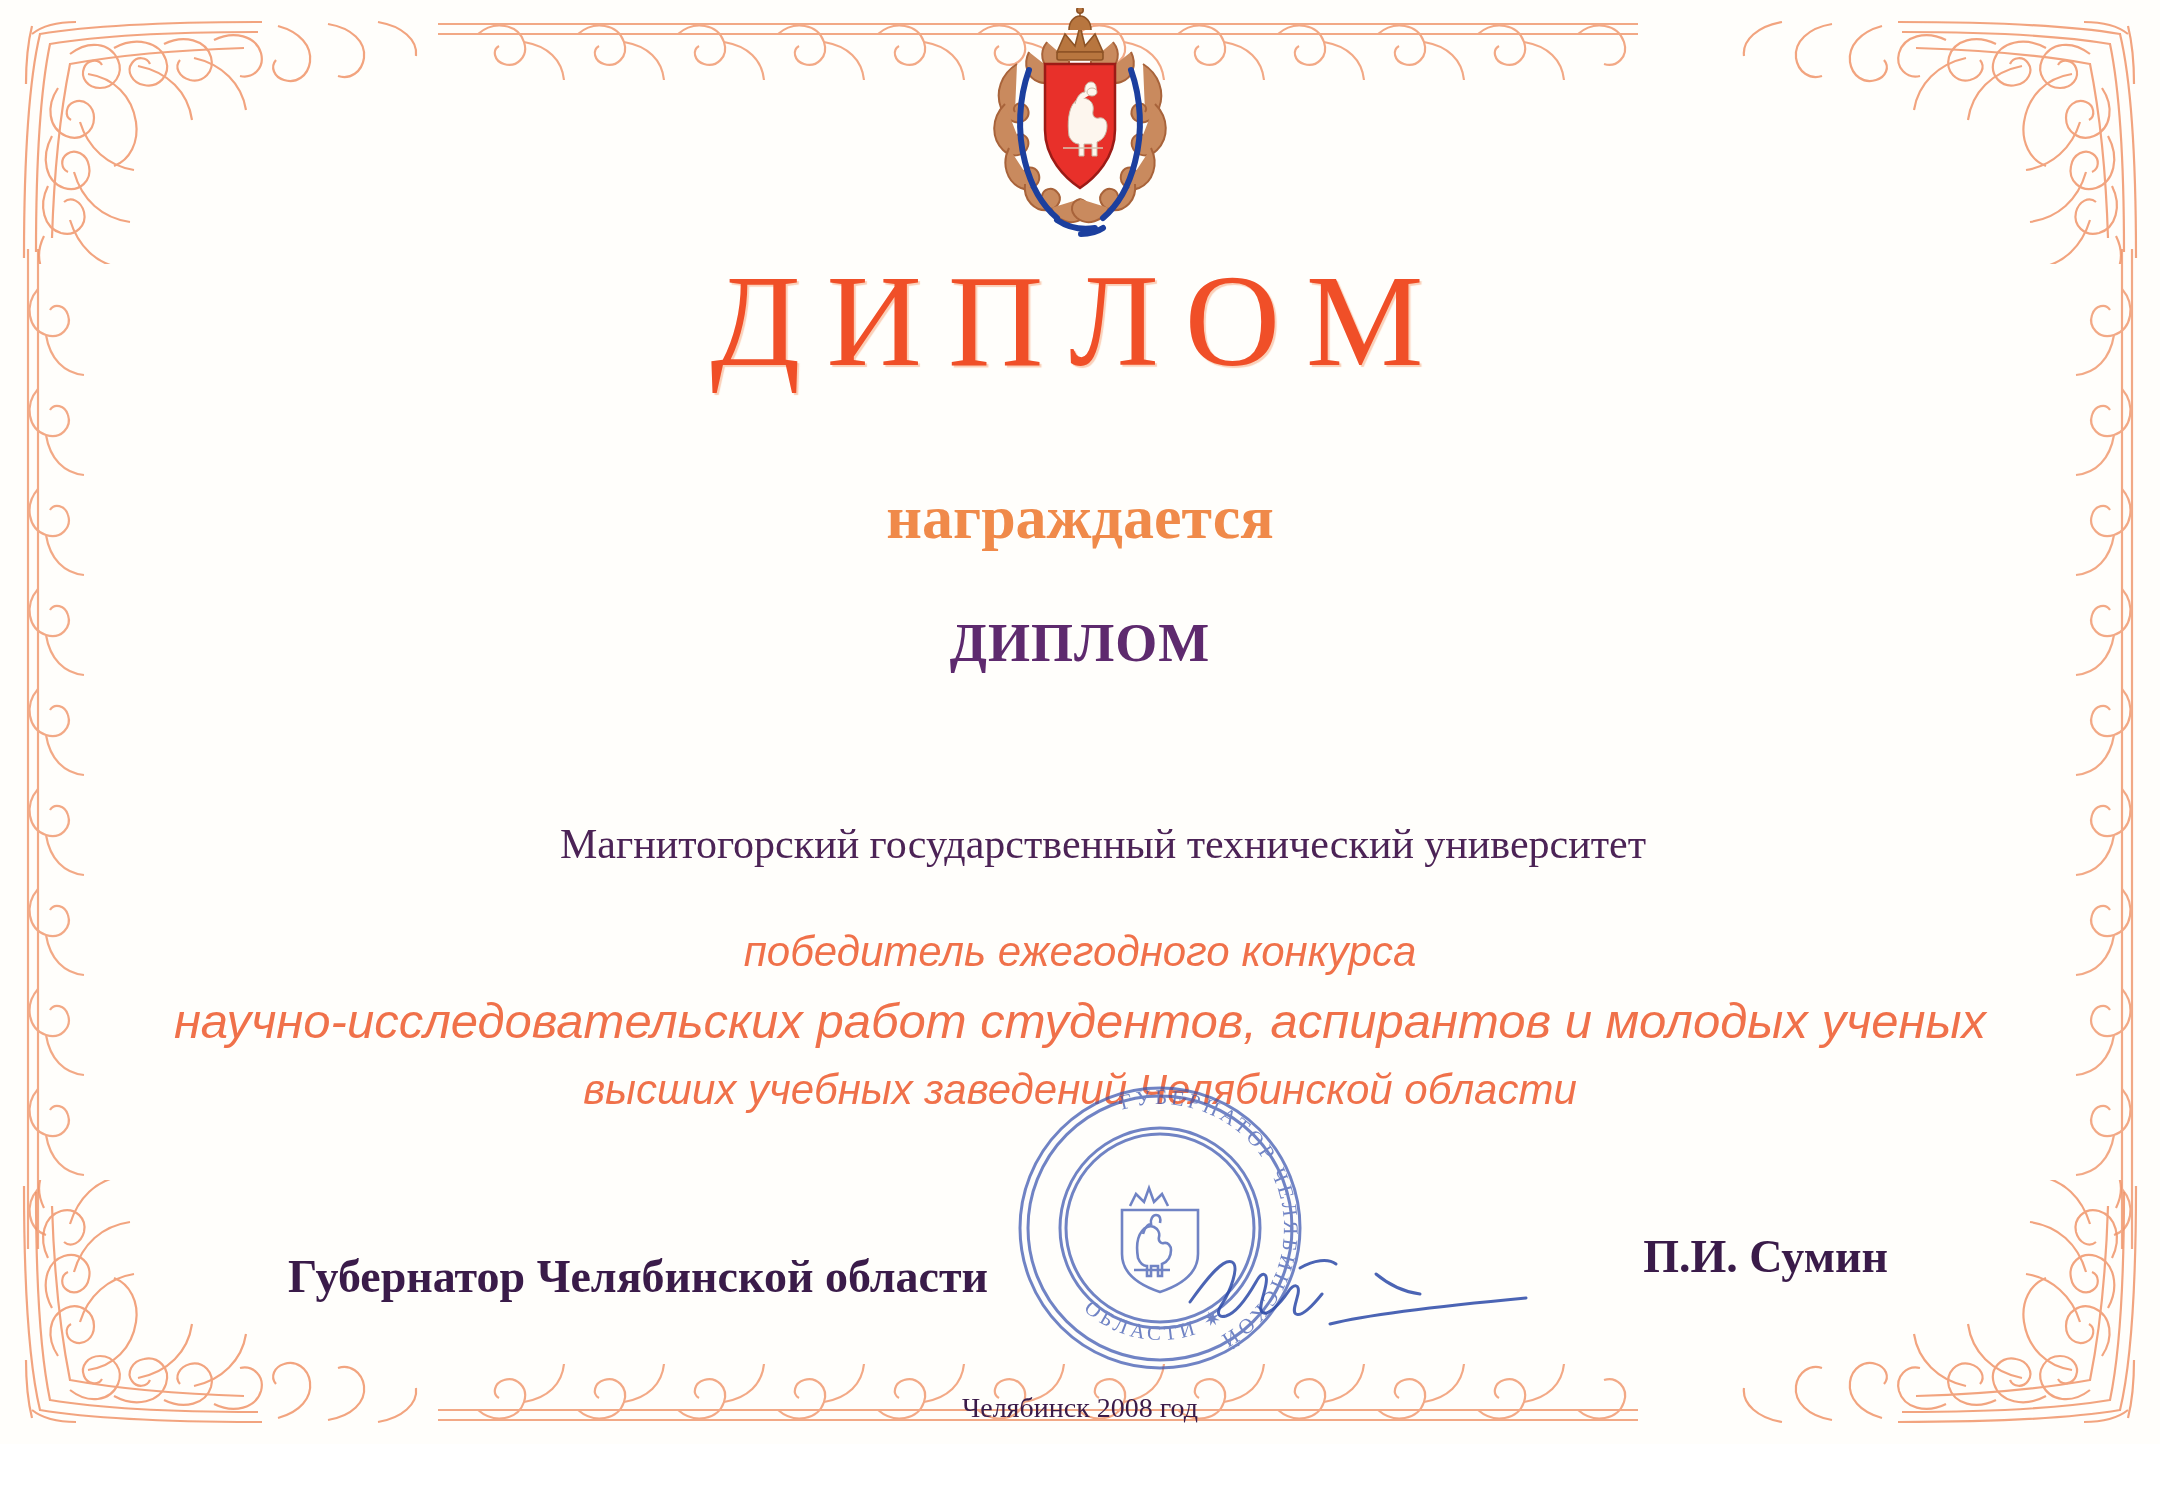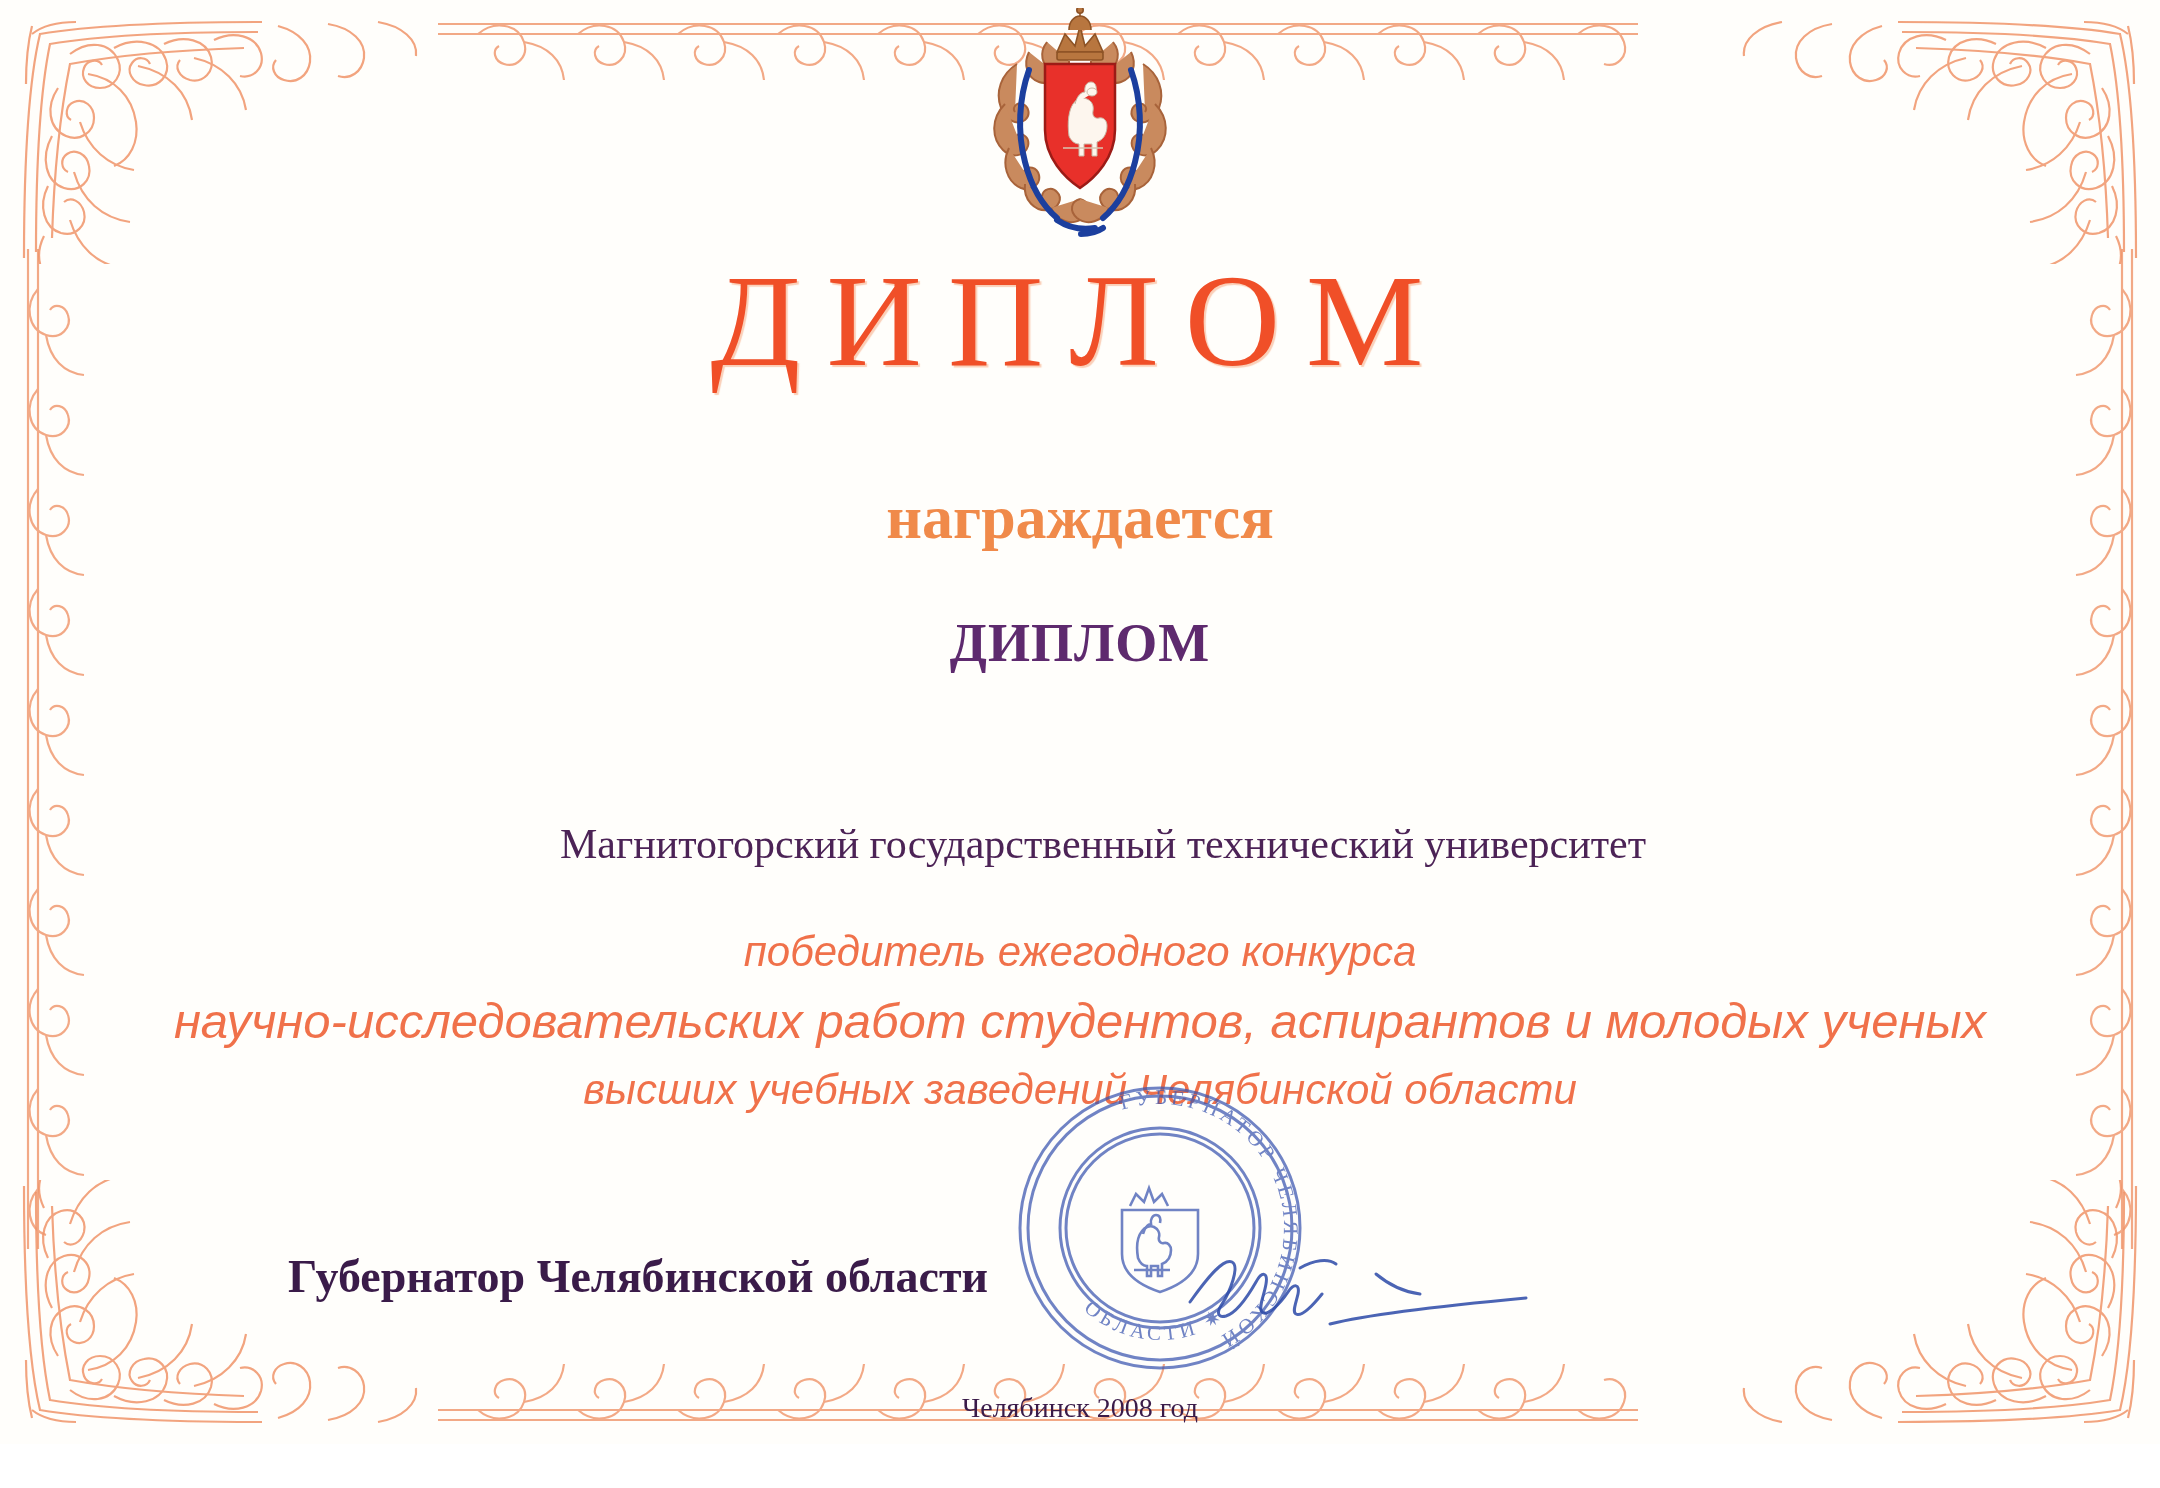--- a/index.html
+++ b/index.html
@@ -497,17 +497,18 @@
 
   <svg class="ink-signature" viewBox="0 0 360 110" fill="none" stroke="#2c4aa8" stroke-width="3" stroke-linecap="round">
     <path d="M10 74 c20-28 34-44 42-40 c8 4-2 30-10 42 c-6 9-4 14 4 12 c10-3 22-20 30-34 c6-11 12-10 10 2 c-2 12-8 24-4 28 c5 5 18-8 26-20 c6-9 12-8 10 2 c-2 9-6 18-2 20 c6 3 18-10 26-20"></path>
     <path d="M150 96 c40-10 110-18 196-26"></path>
     <path d="M120 40 c14-8 28-10 36-4"></path>
     <path d="M196 46 c12 10 28 18 44 20"></path>
   </svg>
 
   <div class="signature-row">
     <div class="sign-title">Губернатор Челябинской области</div>
+    <div class="sign-person">П.И. Сумин</div>
   </div>
 
   <div class="place-year">Челябинск 2008 год</div>
 
 </div>
 
 </body></html>

